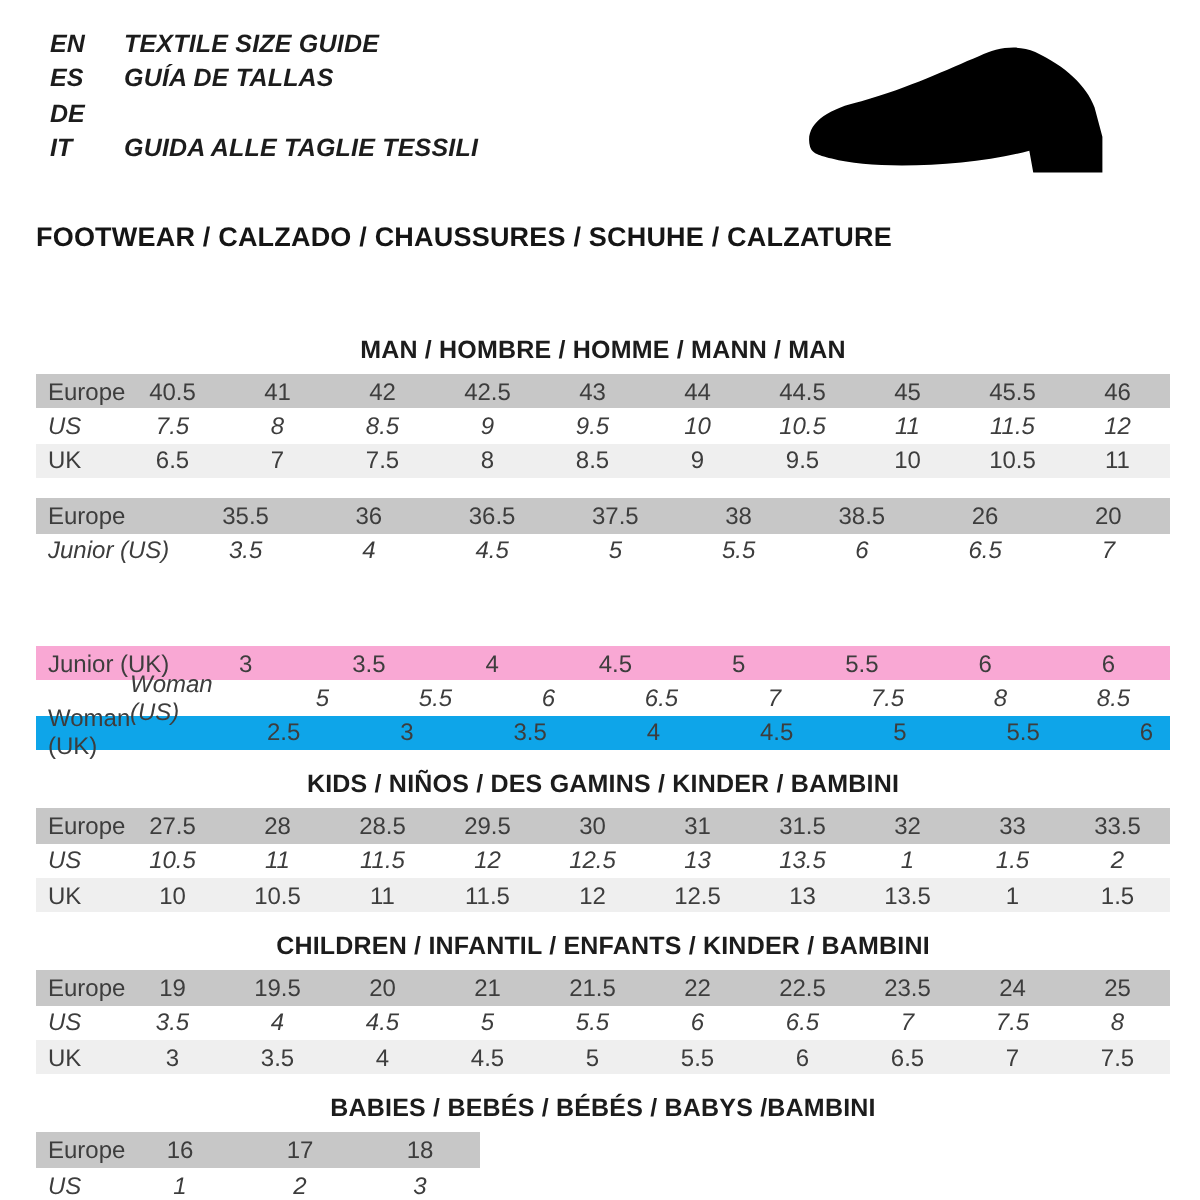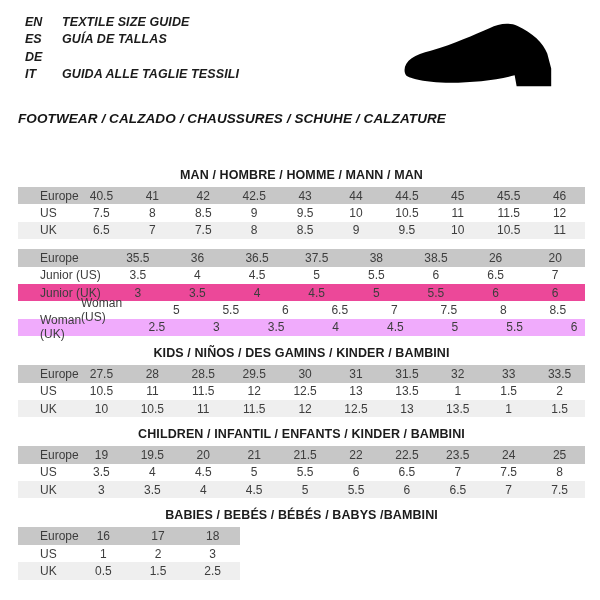--- a/index.html
+++ b/index.html
@@ -11,39 +11,39 @@
   .page{position:relative;width:600px;height:600px;}
 
   
   .lang-block{position:absolute;top:14px;left:25px;font-style:italic;}
   .lang-row{display:flex;line-height:17.4px;font-size:12.5px;font-weight:700;color:#1c1c1c;}
   .lang-code{width:37px;}
   .lang-label{letter-spacing:.1px;}
 
   .category-title{
     position:absolute;top:111px;left:18px;
-    font-size:13.5px;font-weight:700;color:#151515;letter-spacing:.1px;font-style:italic;
+    font-size:13.5px;font-weight:700;color:#151515;letter-spacing:.1px;
   }
 
   
   .shoe-wrap{position:absolute;top:22px;right:24px;width:178px;height:80px;}
 
   
   .sections{position:absolute;top:168px;left:18px;width:567px;}
   .section{margin-bottom:10px;}
   .section-title{
     font-size:12.5px;font-weight:700;color:#1c1c1c;
     margin-bottom:5px;letter-spacing:.1px;text-align:center;
   }
   .size-table{width:567px;}
   .size-table.compact{width:222px;}
-  .t-row{display:flex;height:17.4px;align-items:center;font-size:12px;padding-left:16px;}
+  .t-row{display:flex;height:17.4px;align-items:center;font-size:12px;}
   .t-row.hdr{background:#c7c7c7;}
   .t-row.alt{background:#efefef;}
-  .t-row.plain{background:#ffffff;}
+  .t-row.plain{background:#ffffff;font-style:italic;}
   .t-label{padding-left:6px;box-sizing:border-box;flex:0 0 auto;}
   .t-cell{flex:1 1 0;text-align:center;}
 </style>
 </head>
 <body>
 
 <div class="page">
 
   <div class="lang-block">
       <div class="lang-row">
@@ -143,21 +143,21 @@
             <div class="t-label" style="width: 74px;">Junior (US)</div>
             <div class="t-cell">3.5</div>
             <div class="t-cell">4</div>
             <div class="t-cell">4.5</div>
             <div class="t-cell">5</div>
             <div class="t-cell">5.5</div>
             <div class="t-cell">6</div>
             <div class="t-cell">6.5</div>
             <div class="t-cell">7</div>
           </div>
-          <div class="t-row alt" style="background: #ec4899;">
+          <div class="t-row alt" style="background: #f9a8d4; margin-top: 39px;">
             <div class="t-label" style="width: 74px;">Junior (UK)</div>
             <div class="t-cell">3</div>
             <div class="t-cell">3.5</div>
             <div class="t-cell">4</div>
             <div class="t-cell">4.5</div>
             <div class="t-cell">5</div>
             <div class="t-cell">5.5</div>
             <div class="t-cell">6</div>
             <div class="t-cell">6</div>
           </div>
@@ -165,21 +165,21 @@
             <div class="t-label" style="width: 74px; margin-left: 41px;">Woman (US)</div>
             <div class="t-cell">5</div>
             <div class="t-cell">5.5</div>
             <div class="t-cell">6</div>
             <div class="t-cell">6.5</div>
             <div class="t-cell">7</div>
             <div class="t-cell">7.5</div>
             <div class="t-cell">8</div>
             <div class="t-cell">8.5</div>
           </div>
-          <div class="t-row alt" style="background: #f0abfc; gap: 38px;">
+          <div class="t-row alt" style="background: #0ea5e9; gap: 38px;">
             <div class="t-label" style="width: 74px;">Woman (UK)</div>
             <div class="t-cell">2.5</div>
             <div class="t-cell">3</div>
             <div class="t-cell">3.5</div>
             <div class="t-cell">4</div>
             <div class="t-cell">4.5</div>
             <div class="t-cell">5</div>
             <div class="t-cell">5.5</div>
             <div class="t-cell">6</div>
           </div>

